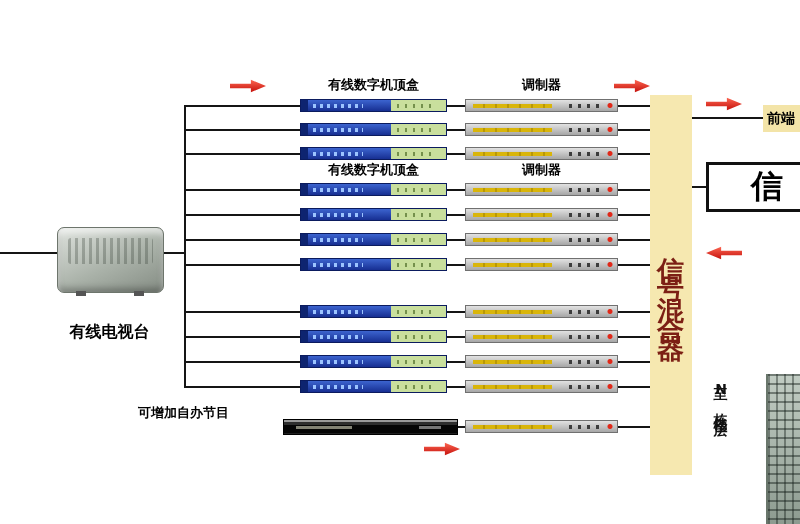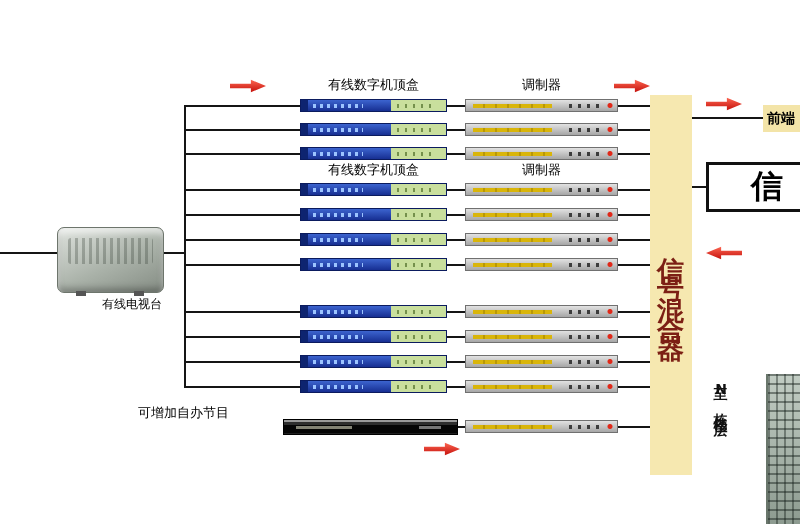--- a/index.html
+++ b/index.html
@@ -1,20 +1,20 @@
 <!DOCTYPE html>
 <html><head>
 <meta charset="utf-8">
 <style>
   html,body{margin:0;padding:0;background:#fff}
   .canvas{position:relative;width:800px;height:524px;background:#ffffff;overflow:hidden;
           font-family:"DejaVu Sans","Liberation Sans",sans-serif}
   .hline{position:absolute;height:2px;background:#151515}
   .vline{position:absolute;width:2px;background:#151515}
-  .lbl{position:absolute;color:#000;font-weight:400;font-size:13px;white-space:nowrap}
+  .lbl{position:absolute;color:#000;font-weight:700;font-size:13px;white-space:nowrap}
 
   
   .stb{position:absolute;width:147px;height:13px;border:1px solid #0b1b5e;box-sizing:border-box;
        background-image:linear-gradient(to right,#0e2470 0 7px,rgba(0,0,0,0) 7px),
                         linear-gradient(to right,rgba(0,0,0,0) 0 62%,#c9df9d 62%),
                         linear-gradient(#3c64cf,#172f92)}
   .stb::before{content:"";position:absolute;left:12px;top:4px;width:50px;height:4px;
        background:repeating-linear-gradient(to right,#9cc4ff 0 3px,rgba(0,0,0,0) 3px 7px)}
   .stb::after{content:"";position:absolute;left:66%;top:4px;width:28%;height:4px;
        background:repeating-linear-gradient(to right,#74904c 0 2px,rgba(0,0,0,0) 2px 8px)}
@@ -69,21 +69,21 @@
 </style>
 </head>
 <body>
 
 <div class="canvas">
 
   <div class="hline" style="left:0;top:252px;width:185px"></div>
   <div class="vline" style="left:184px;top:105px;height:283px"></div>
 
   <div class="station"></div>
-  <div class="lbl" style="left:57px;top:296px;width:105px;text-align:right;font-size:12px">有线电视台</div>
+  <div class="lbl" style="left:57px;top:322px;width:105px;text-align:center;font-size:16px">有线电视台</div>
 
   <div class="lbl" style="left:300px;top:76px;width:147px;text-align:center">有线数字机顶盒</div>
   <div class="lbl" style="left:465px;top:76px;width:153px;text-align:center">调制器</div>
   <div class="lbl" style="left:300px;top:161px;width:147px;text-align:center">有线数字机顶盒</div>
   <div class="lbl" style="left:465px;top:161px;width:153px;text-align:center">调制器</div>
 
   <div id="rows">
       <div class="hline" style="left: 184px; top: 105px; width: 116px;"></div>
       <div class="stb" style="left: 300px; top: 99px;"></div>
       <div class="hline" style="left: 447px; top: 105px; width: 18px;"></div>

